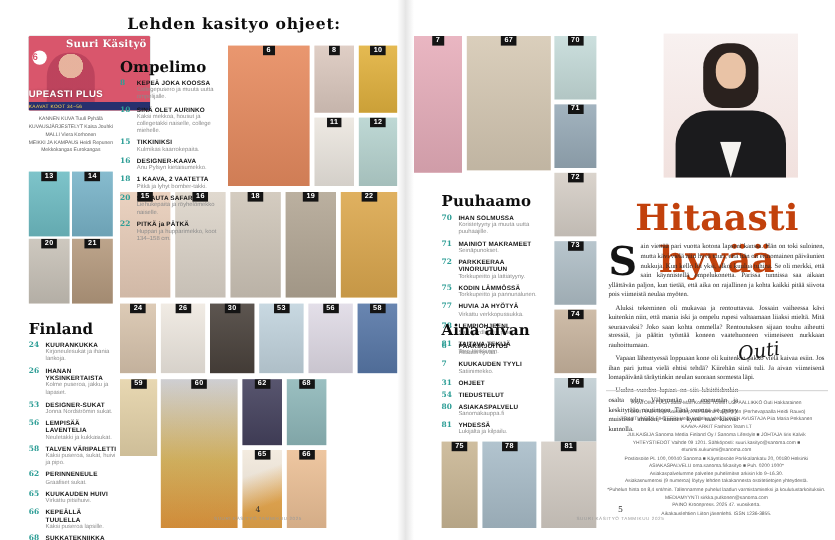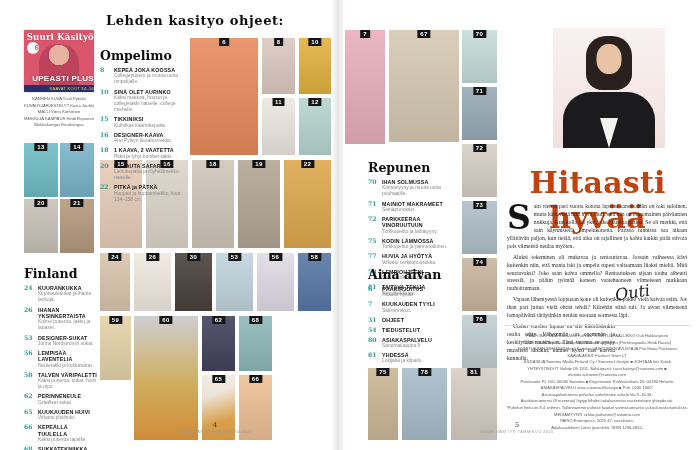--- a/index.html
+++ b/index.html
@@ -13,22 +13,22 @@
   .toc{position:absolute;}
   .toc h2{margin:12px 0 4px 0;font-family:"DejaVu Serif",serif;font-weight:bold;font-size:12.5px;color:#0d0d0d;}
   .toc-item{display:flex;gap:3px;margin-bottom:3px;}
   .toc-item .pg{color:#2e9e96;font-family:"DejaVu Serif",serif;font-weight:bold;font-size:6.2px;
     min-width:11px;line-height:1.1;}
   .toc-item .tt{flex:1;}
   .toc-item .tt b{display:block;font-size:5.3px;line-height:1.2;letter-spacing:0.15px;color:#151515;}
   .toc-item .tt i{display:block;font-style:normal;font-size:4.9px;line-height:1.25;color:#8b8b8b;}
   
   .cover{position:absolute;left:24px;top:30px;width:70px;height:62px;background:#d9566c;
-         border-radius:1px;overflow:hidden;text-align:right;color:#fff;
-         box-shadow:0 0 0 0.5px rgba(0,0,0,0.15);}
+         border-radius:1px;overflow:hidden;text-align:left;color:#fff;
+         box-shadow:0 0 0 0.5px rgba(0,0,0,0.15);padding-left:31px;}
   .cover .logo{display:block;padding-top:2px;font-family:"DejaVu Serif",serif;font-weight:bold;
          font-size:8.5px;letter-spacing:0.2px;text-shadow:0 0 1px rgba(0,0,0,0.25);}
   .cover .badge{position:absolute;left:3px;top:12px;width:12px;height:12px;border-radius:50%;
          background:#ffffff;color:#d9566c;font-weight:bold;font-size:8px;line-height:12px;}
   .cover .model{position:absolute;left:15px;top:14px;width:40px;height:44px;border-radius:45% 45% 0 0;
          background:radial-gradient(circle at 50% 25%,#e9c3a6 0 26%,#b8405a 27% 100%);opacity:0.85;}
   .cover .headline{position:absolute;left:0;right:0;bottom:9px;font-weight:bold;font-size:8px;
          line-height:1.05;letter-spacing:0.3px;text-shadow:0 0 2px rgba(0,0,0,0.35);}
   .cover .strip{position:absolute;left:0;right:0;bottom:0;height:7px;background:#27306e;}
   .cover .strip span{display:block;font-size:4px;color:#ffd84d;line-height:7px;letter-spacing:0.3px;}
@@ -338,21 +338,21 @@
   </div>
 
   <div class="footer" style="left:155px;top:421px;">
     <div class="num">4</div>
     <div class="cap">SUURI KÄSITYÖ TAMMIKUU 2025</div>
   </div>
 
   <div class="gutter"></div>
 
   <div class="toc" style="left:368px;top:148px;width:90px;">
-    <h2>Repunen</h2>
+    <h2>Puuhaamo</h2>
     <div>
         <div class="toc-item">
           <span class="pg">70</span>
           <span class="tt">
             <b>IHAN SOLMUSSA</b>
             <i>Koristetyyny ja muuta uutta puuhaajille.</i>
           </span>
         </div>
         <div class="toc-item">
           <span class="pg">71</span>

